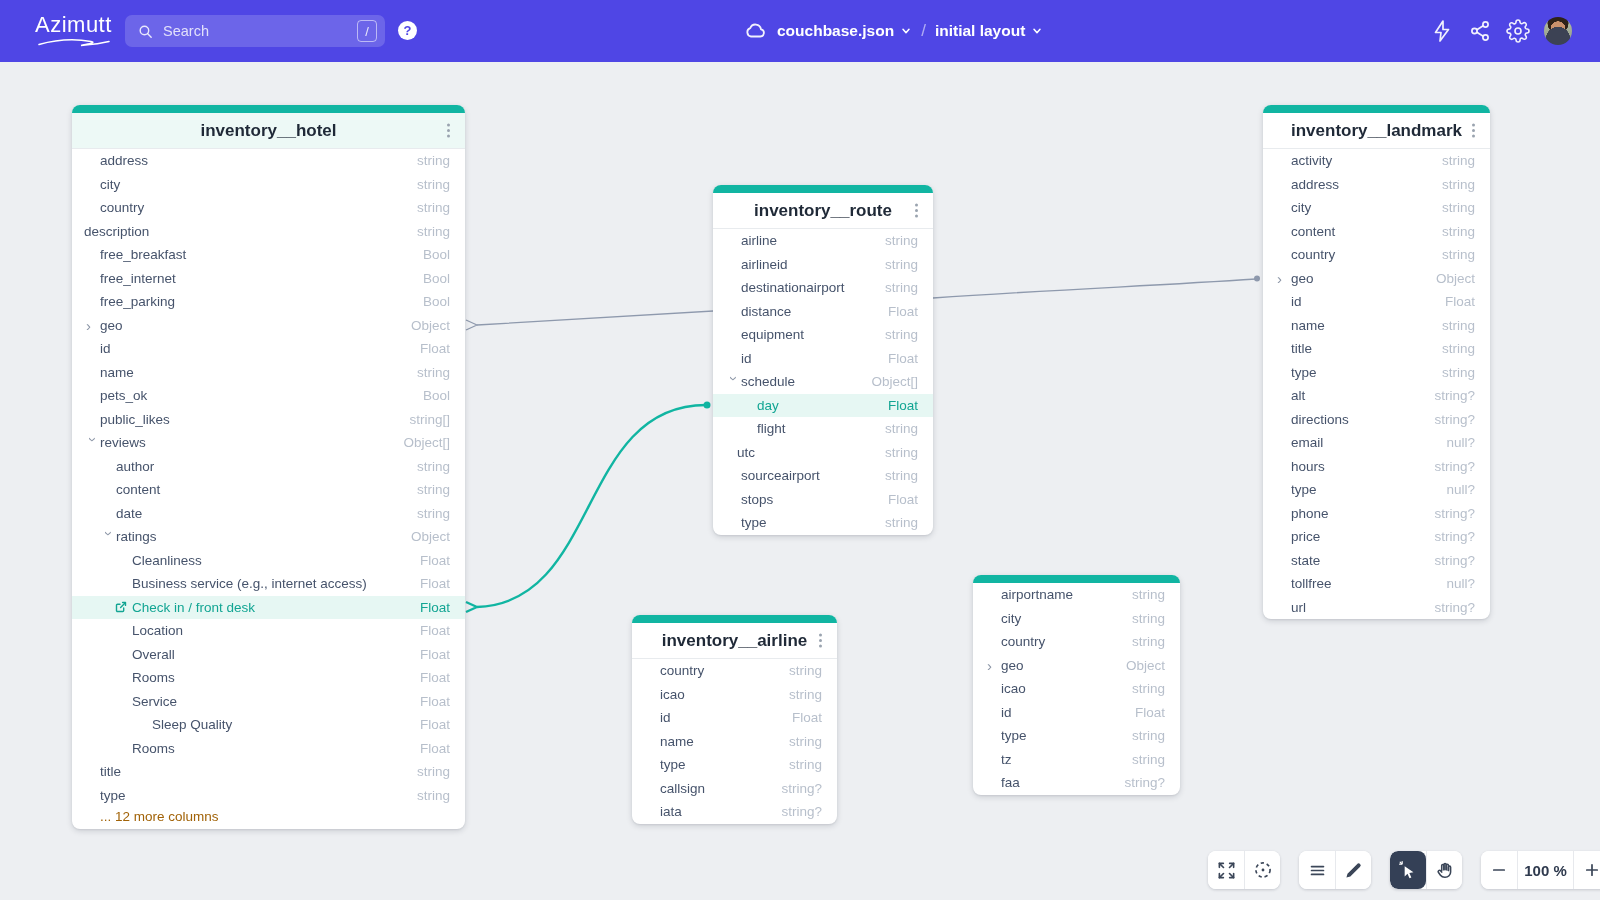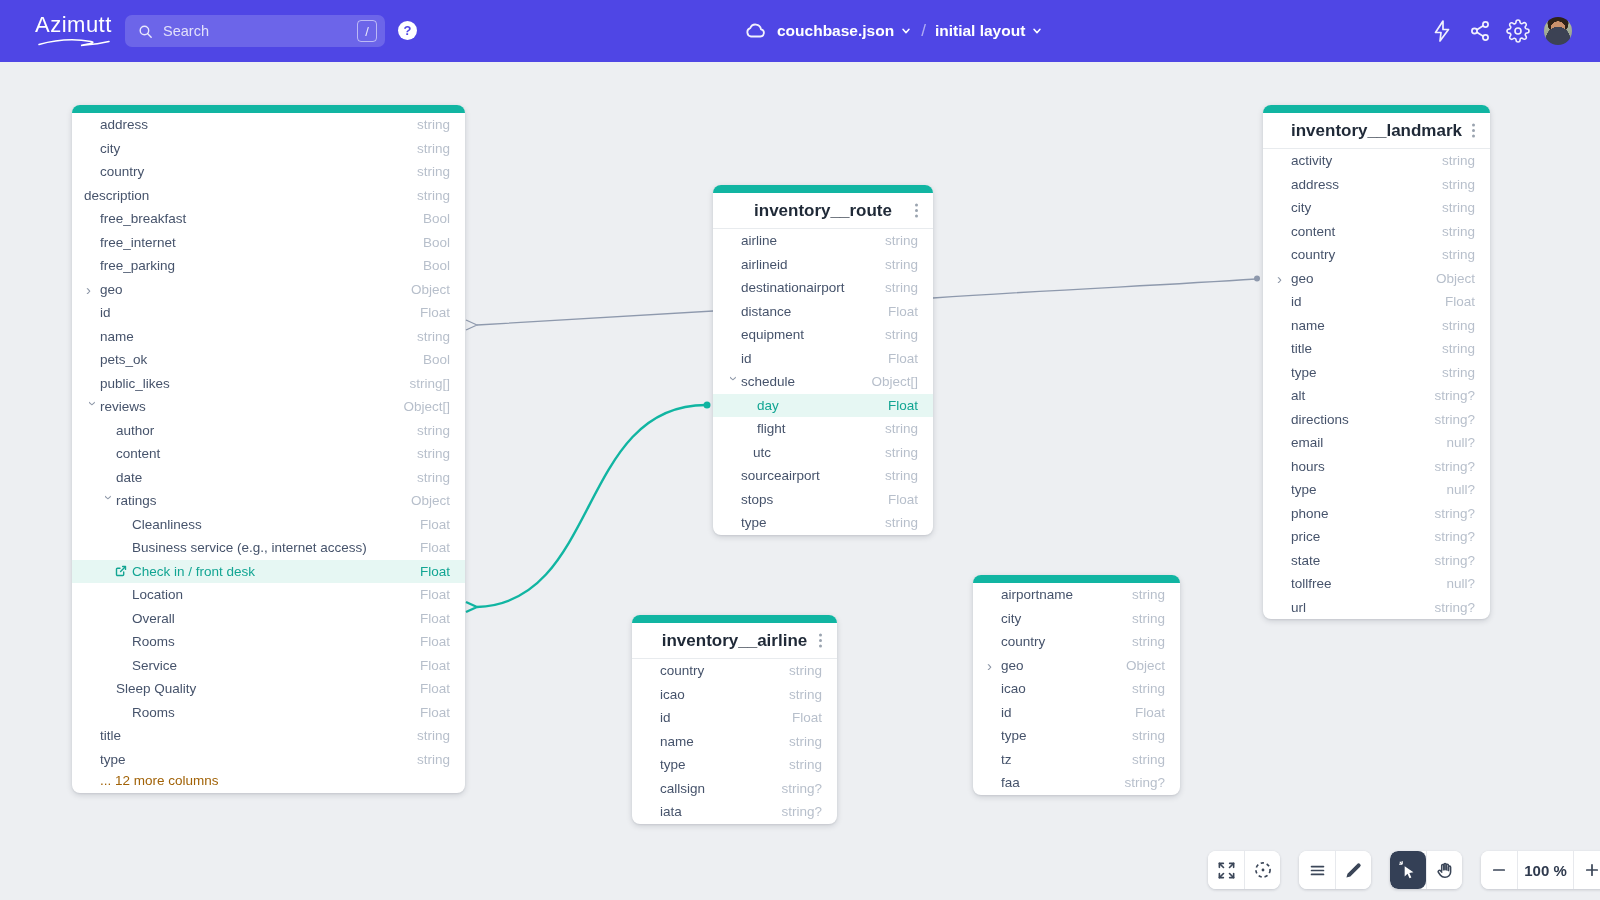--- a/index.html
+++ b/index.html
@@ -156,20 +156,26 @@
     </g>
     <g>
       <polyline class="teal-arrow" points="466,540 477,545 466,550"></polyline>
       <path class="teal-line" d="M477,545 C600,541 578,343 706,343"></path>
       <circle class="teal-dot" cx="707" cy="343" r="3.5"></circle>
     </g>
   </svg>
   <div id="tables">
       <div class="table-card tinted" style="left: 72px; top: 43px; width: 393px;">
     <div class="table-topbar"></div>
+    <div class="table-header">
+      <span class="table-title">inventory__hotel</span>
+      <span class="kebab">
+            <i></i>
+          </span>
+    </div>
     <div class="table-rows">
           <div class="col-row" style="padding-left: 28px;">
 
     <span class="col-name">address</span>
     <span class="col-type">string</span>
   </div>
           <div class="col-row" style="padding-left: 28px;">
 
     <span class="col-name">city</span>
     <span class="col-type">string</span>
@@ -287,21 +293,21 @@
           <div class="col-row" style="padding-left: 60px;">
 
     <span class="col-name">Rooms</span>
     <span class="col-type">Float</span>
   </div>
           <div class="col-row" style="padding-left: 60px;">
 
     <span class="col-name">Service</span>
     <span class="col-type">Float</span>
   </div>
-          <div class="col-row" style="padding-left: 44px; justify-content: center;">
+          <div class="col-row" style="padding-left: 80px; justify-content: center;">
 
     <span class="col-name">Sleep Quality</span>
     <span class="col-type">Float</span>
   </div>
           <div class="col-row" style="padding-left: 60px;">
 
     <span class="col-name">Rooms</span>
     <span class="col-type">Float</span>
   </div>
           <div class="col-row" style="padding-left: 28px;">
@@ -365,21 +371,21 @@
           <div class="col-row hl" style="padding-left: 44px;">
 
     <span class="col-name">day</span>
     <span class="col-type">Float</span>
   </div>
           <div class="col-row" style="padding-left: 44px;">
 
     <span class="col-name">flight</span>
     <span class="col-type">string</span>
   </div>
-          <div class="col-row" style="padding-left: 40px;">
+          <div class="col-row" style="padding-left: 24px;">
 
     <span class="col-name">utc</span>
     <span class="col-type">string</span>
   </div>
           <div class="col-row" style="padding-left: 28px;">
 
     <span class="col-name">sourceairport</span>
     <span class="col-type">string</span>
   </div>
           <div class="col-row" style="padding-left: 28px;">

